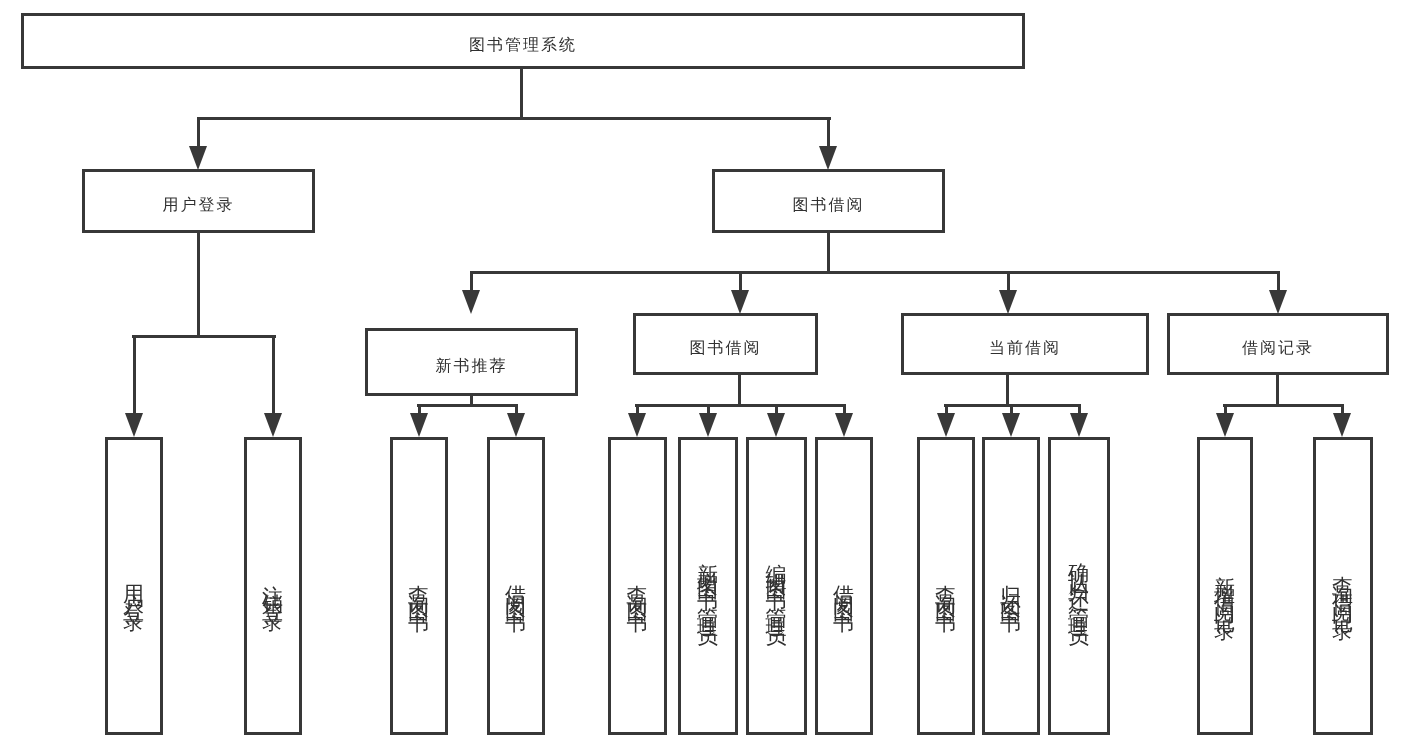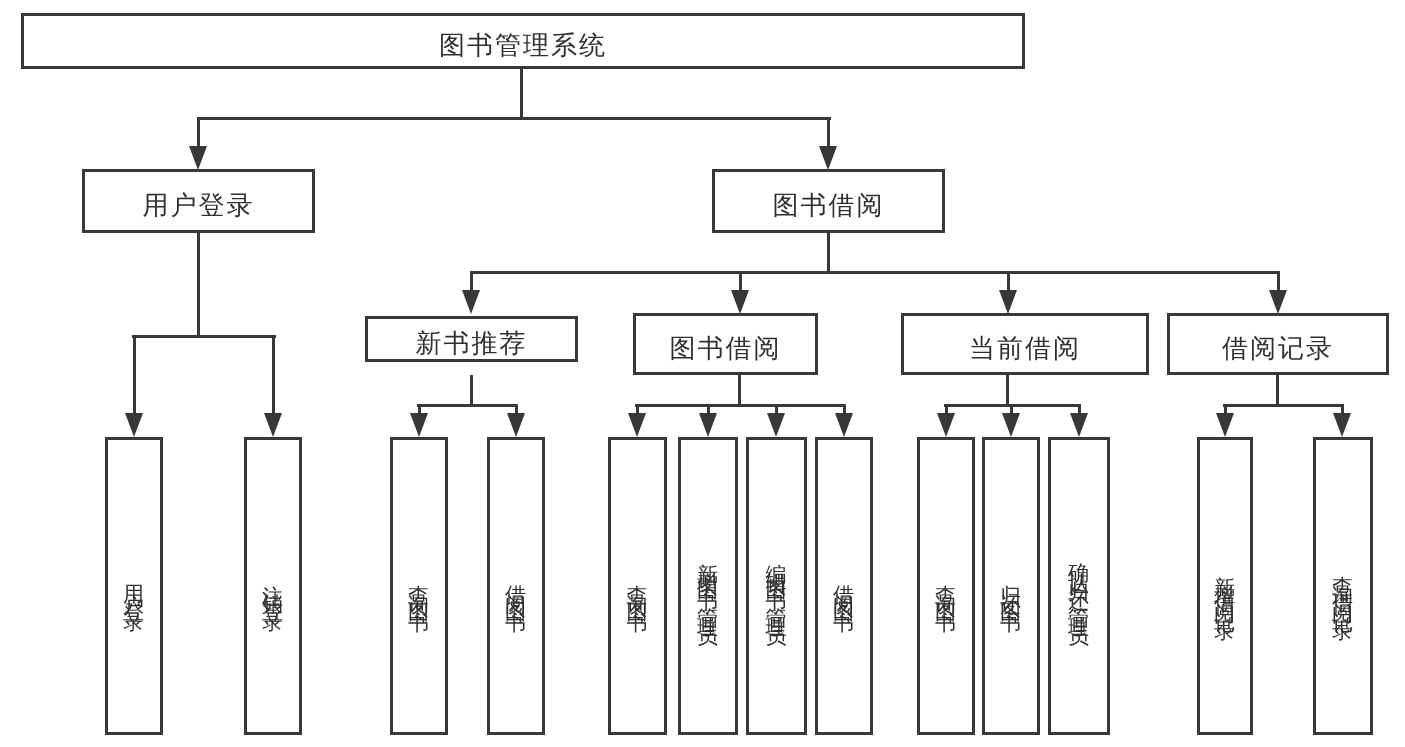--- a/index.html
+++ b/index.html
@@ -26,21 +26,21 @@
     box-sizing: border-box;
     border: 3px solid var(--line);
     background: var(--boxbg);
     display: flex;
     align-items: center;
     justify-content: center;
     color: var(--text);
     z-index: 2;
   }
   .hlabel {
-    font-size: 26px;
+    font-size: 16px;
     letter-spacing: 2px;
     white-space: nowrap;
     color: var(--text);
     margin-top: 8px;
   }
   .vlabel {
     writing-mode: vertical-rl;
     text-orientation: mixed;
     font-size: 21px;
     letter-spacing: 9px;
@@ -78,21 +78,21 @@
     <span class="hlabel">图书管理系统</span>
   </div>
 
   <div class="box" style="left:82px;top:169px;width:233px;height:64px">
     <span class="hlabel">用户登录</span>
   </div>
   <div class="box" style="left:712px;top:169px;width:233px;height:64px">
     <span class="hlabel">图书借阅</span>
   </div>
 
-  <div class="box" style="left:365px;top:316px;width:213px;height:46px">
+  <div class="box" style="left:365px;top:328px;width:213px;height:68px">
     <span class="hlabel">新书推荐</span>
   </div>
   <div class="box" style="left:633px;top:313px;width:185px;height:62px">
     <span class="hlabel">图书借阅</span>
   </div>
   <div class="box" style="left:901px;top:313px;width:248px;height:62px">
     <span class="hlabel">当前借阅</span>
   </div>
   <div class="box" style="left:1167px;top:313px;width:222px;height:62px">
     <span class="hlabel">借阅记录</span>

